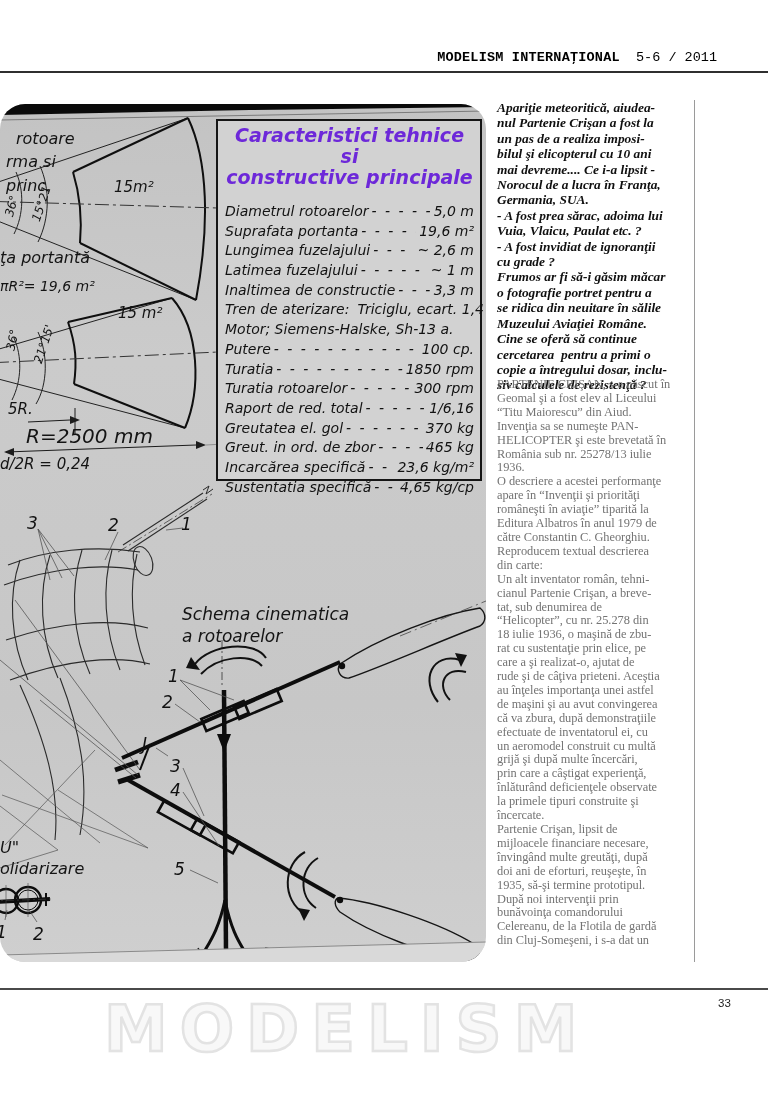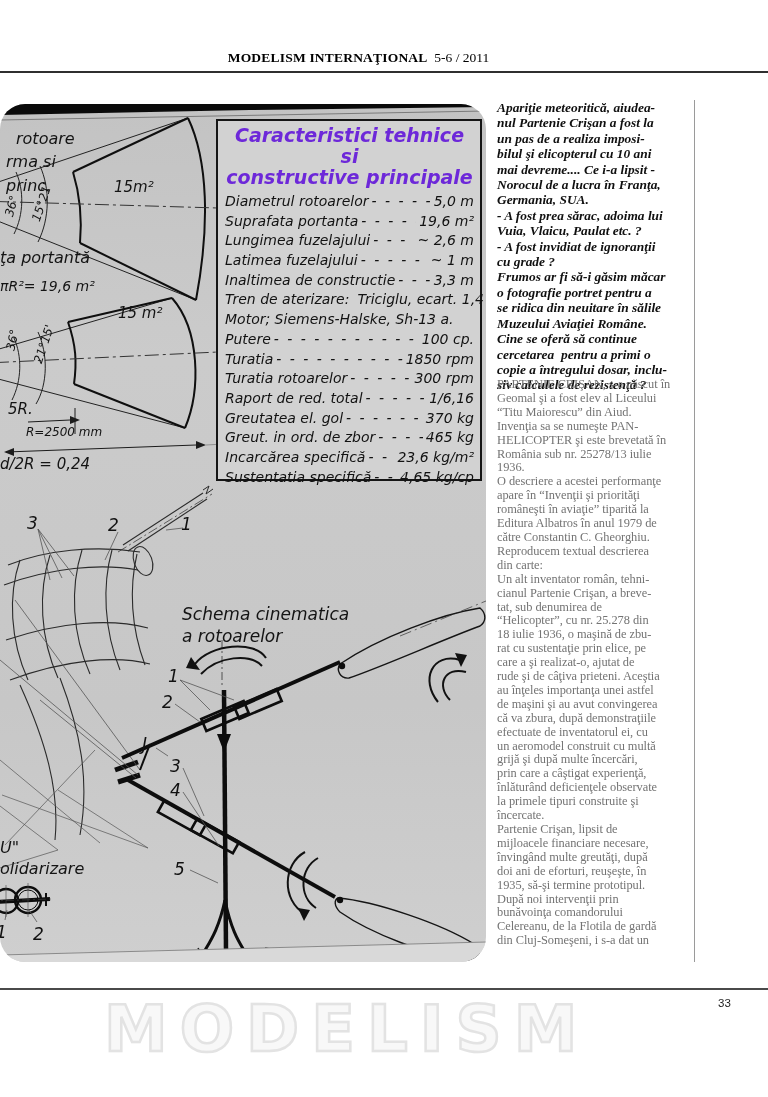--- a/index.html
+++ b/index.html
@@ -1,38 +1,38 @@
 <!DOCTYPE html>
 <html><head>
 <meta charset="utf-8">
 <style>
   html,body{margin:0;padding:0;background:#fff;}
   .page{position:relative;width:768px;height:1097px;background:#fff;overflow:hidden;
         font-family:"Liberation Serif",serif;color:#1a1a1a;}
   
-  .mast{position:absolute;top:50px;left:0;width:717px;text-align:center;
-        font-family:Liberation Serif, serif;font-size:13.5px;color:#000;white-space:pre;}
+  .mast{position:absolute;top:50px;left:0;width:717px;text-align:right;
+        font-family:Liberation Mono, monospace;font-size:13.5px;color:#000;white-space:pre;}
   .mast b{font-weight:bold;letter-spacing:.2px;}
   .rule-top{position:absolute;top:71px;left:0;width:768px;height:2px;background:#2f2f2f;}
   
   .scan{position:absolute;left:0;top:104px;width:486px;height:858px;overflow:hidden;
         background:linear-gradient(180deg,#c3c3c3 0%,#cbcbcb 30%,#c7c7c7 70%,#cfcfcf 100%);border-radius:25px;}
   .scan svg{position:absolute;left:0;top:0;}
   .hw{position:absolute;font-family:"DejaVu Sans",sans-serif;font-style:italic;color:#141414;
       white-space:pre;line-height:1;}
   
   .spec-box{position:absolute;left:216px;top:15px;width:266px;height:362px;
             background:#d2d2d2;border:2px solid #151515;box-sizing:border-box;
             padding:4px 6px 0 7px;}
   .spec-title{font:bold italic 19px "DejaVu Sans",sans-serif;line-height:21px;
               text-align:center;color:#6d28d9;}
   .spec-rows{margin-top:5px;}
   .spec-row{display:flex;align-items:baseline;height:19.7px;
             font:italic 14px "DejaVu Sans",sans-serif;color:#121212;}
-  .spec-row .lab{white-space:nowrap;}
+  .spec-row .lab{white-space:nowrap;margin-top:10px;}
   .spec-row .sep{flex:1 1 0;min-width:0;overflow:hidden;white-space:nowrap;
                  letter-spacing:2px;margin:0 3px;}
   .spec-row .sep:empty{flex:0 0 2px;}
   .spec-row .val{white-space:nowrap;}
   
   .co{position:absolute;font:italic 17px "DejaVu Sans",sans-serif;color:#111;}
   
   .vrule{position:absolute;left:694px;top:100px;width:1px;height:862px;background:#9a9a9a;}
   .col{position:absolute;left:497px;width:200px;}
   .col div{white-space:pre;}
@@ -200,21 +200,21 @@
     <span class="hw" style="left:6px;top:74px;font-size:16px">princ.</span>
     <span class="hw" style="left:1px;top:96px;font-size:12px;transform:rotate(-75deg)">36°</span>
     <span class="hw" style="left:22px;top:92px;font-size:12px;transform:rotate(-72deg)">15°21'</span>
     <span class="hw" style="left:114px;top:76px;font-size:15px">15m²</span>
     <span class="hw" style="left:0px;top:146px;font-size:16px">ţa portantă</span>
     <span class="hw" style="left:0px;top:175px;font-size:14px">πR²= 19,6 m²</span>
     <span class="hw" style="left:2px;top:230px;font-size:12px;transform:rotate(-78deg)">36°</span>
     <span class="hw" style="left:24px;top:234px;font-size:12px;transform:rotate(-72deg)">21°15'</span>
     <span class="hw" style="left:118px;top:202px;font-size:15px">15 m²</span>
     <span class="hw" style="left:8px;top:298px;font-size:15px">5R.</span>
-    <span class="hw" style="left:26px;top:322px;font-size:12px">R=2500 mm</span>
+    <span class="hw" style="left:26px;top:322px;font-size:20px">R=2500 mm</span>
     <span class="hw" style="left:0px;top:353px;font-size:15px">d/2R = 0,24</span>
 
     <div class="spec-box">
       <div class="spec-title">
         <div>Caracteristici tehnice si</div>
         <div>constructive principale</div>
       </div>
       <div class="spec-rows">
         <div class="spec-row">
             <span class="lab">Diametrul rotoarelor</span>

